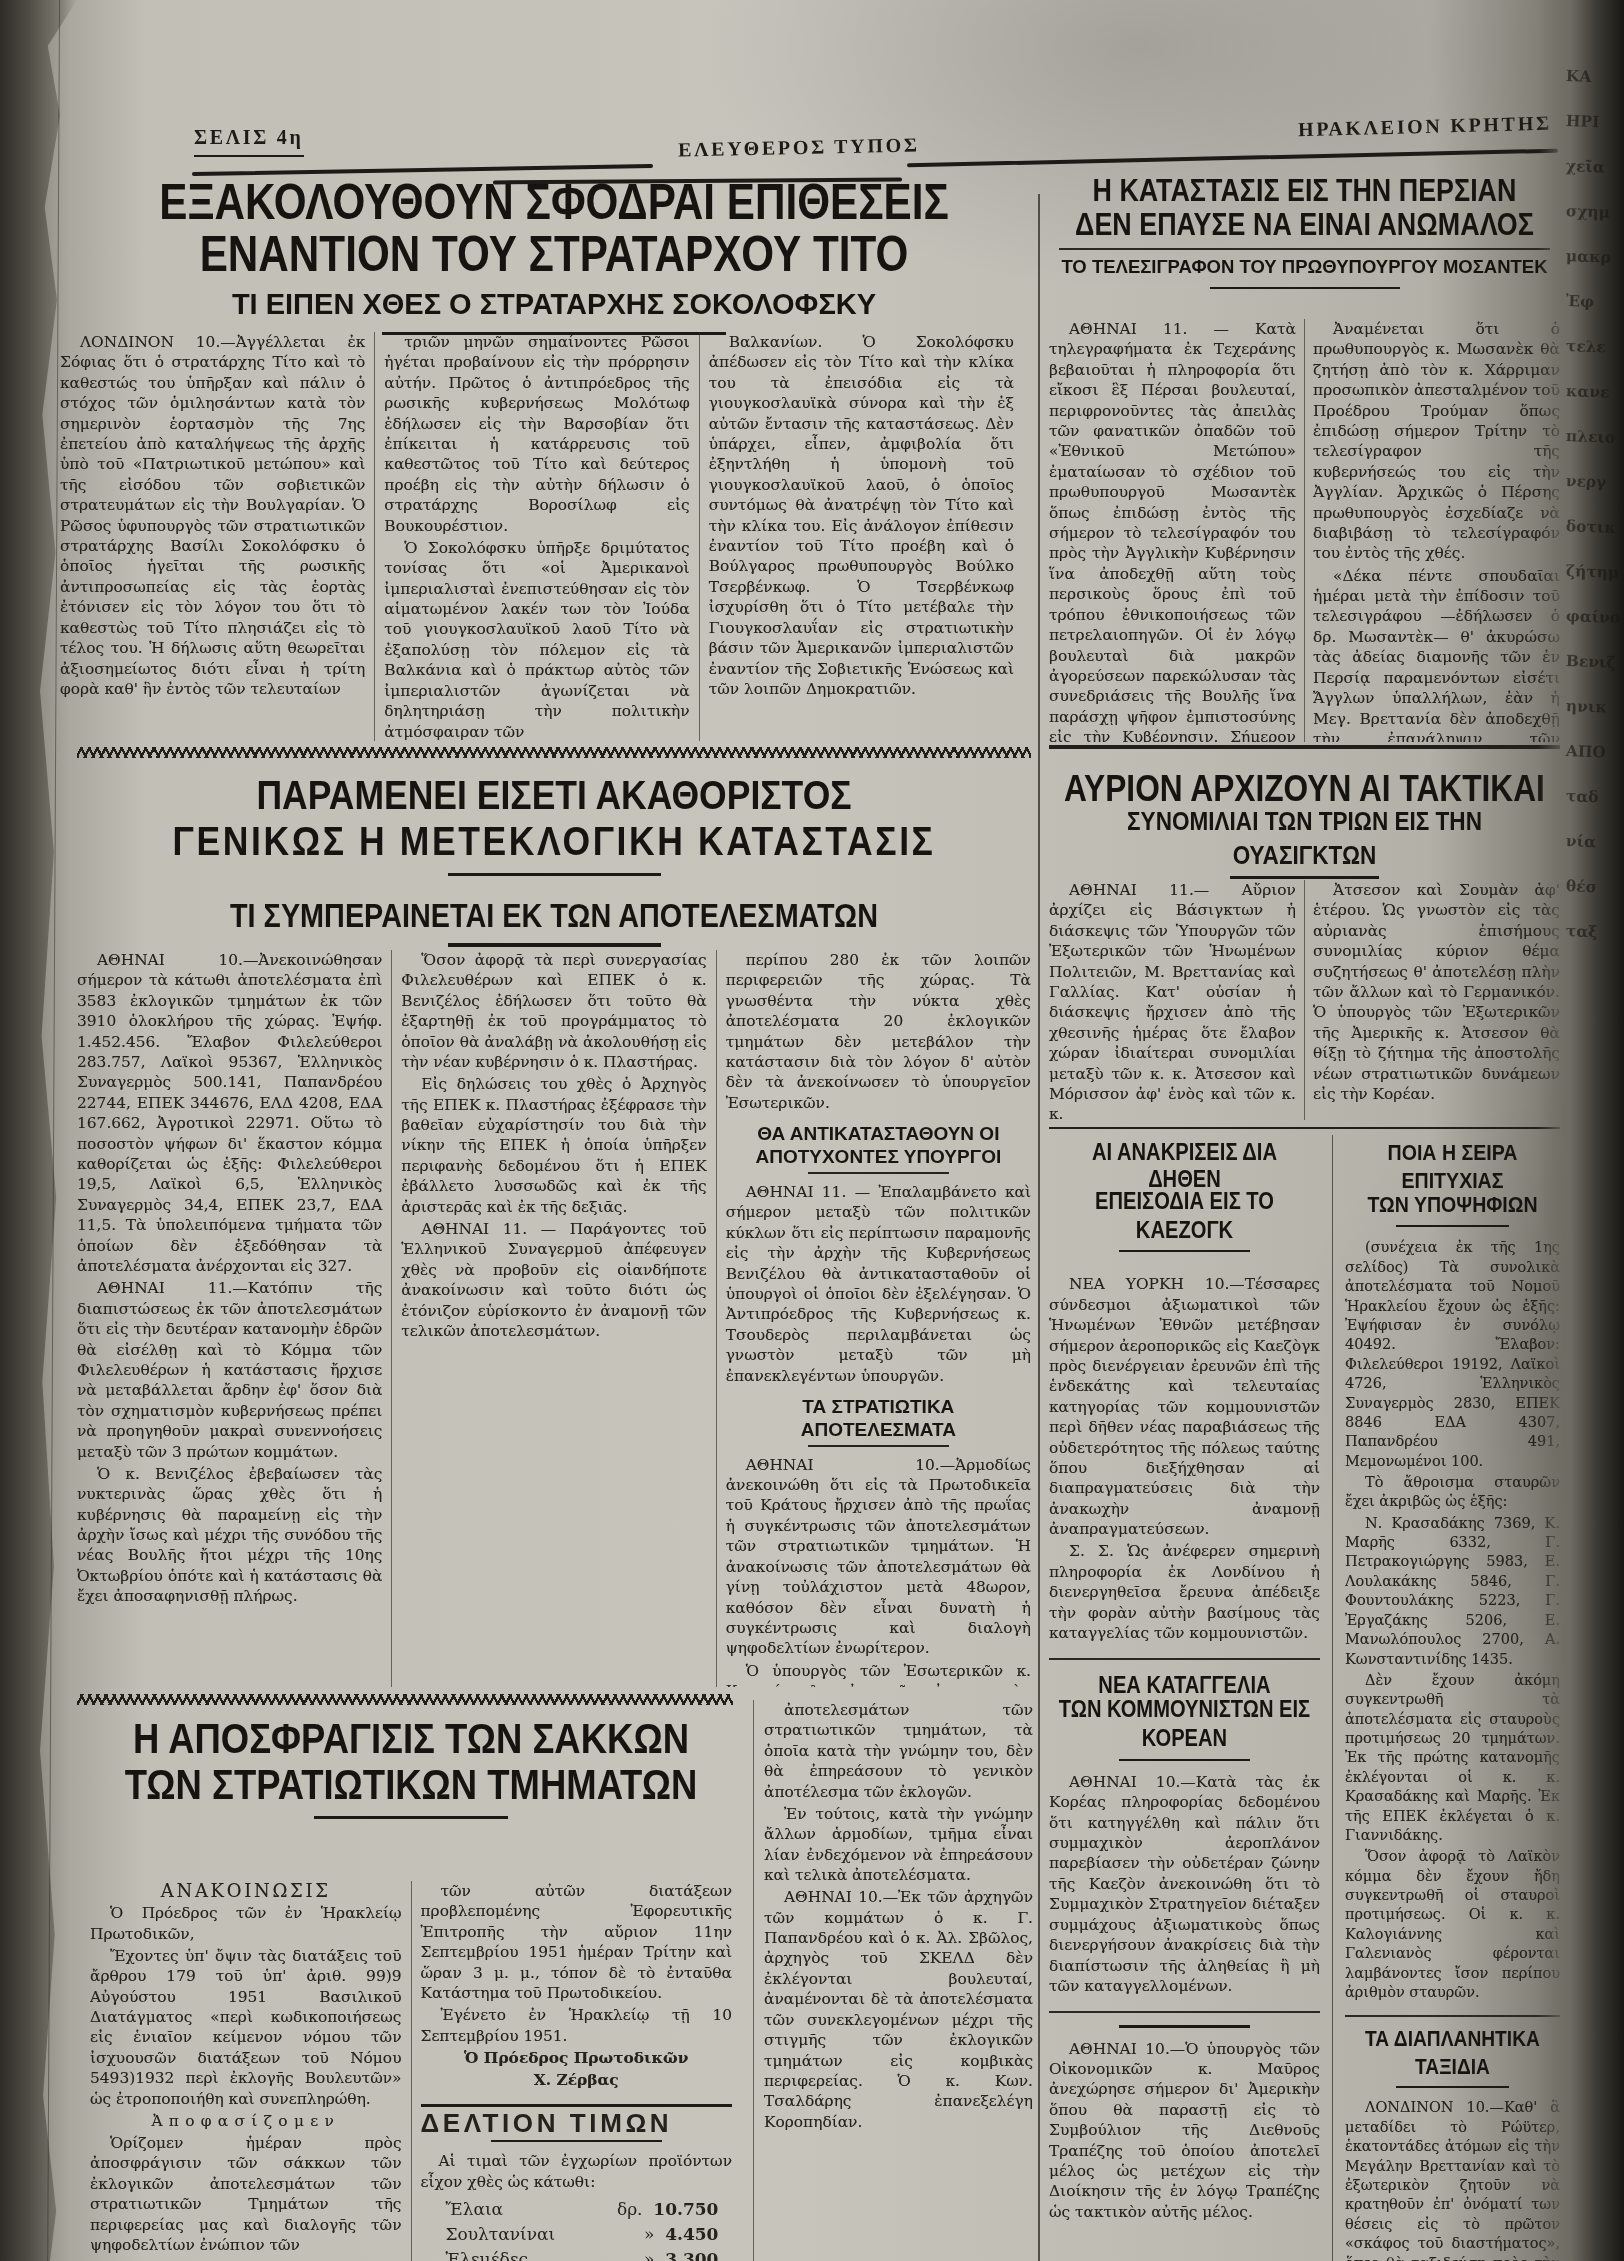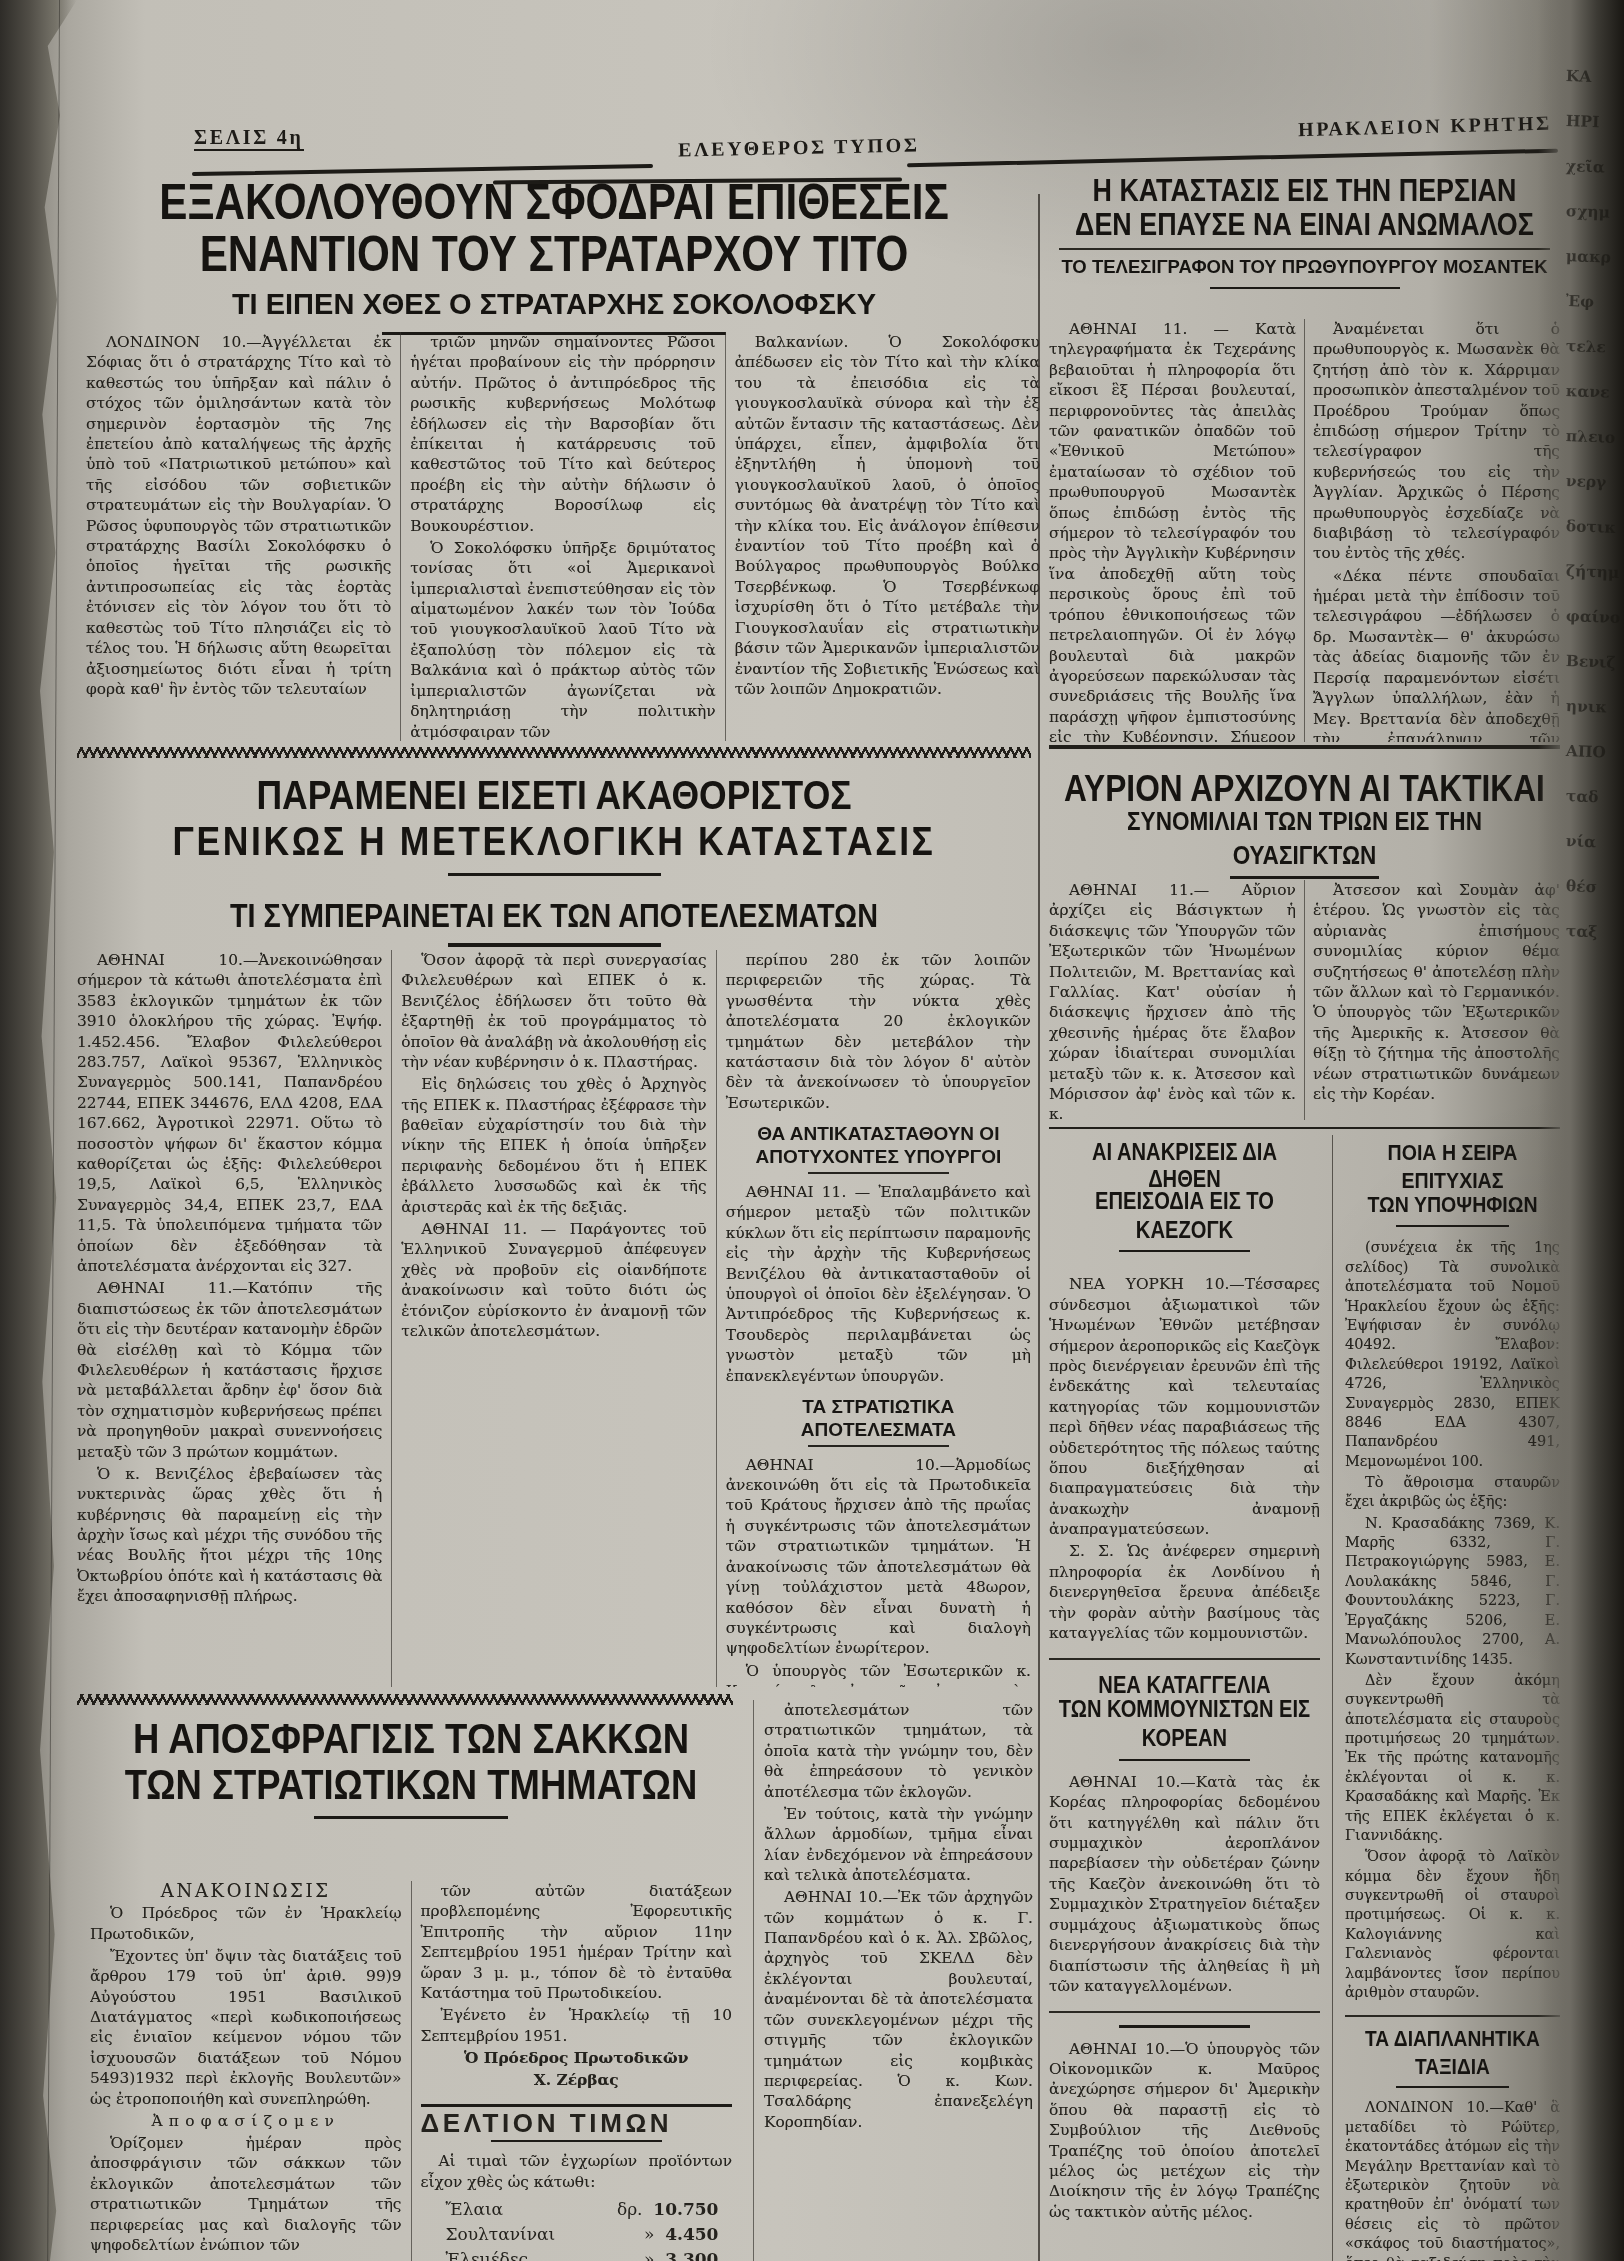--- a/index.html
+++ b/index.html
@@ -75,40 +75,40 @@
     <span>φαίνο</span>
       <span>Βενιζ</span>
     <span>ηνικ</span>
       <span>ΑΠΟ</span>
     <span>ταδ</span>
       <span>νία</span>
     <span>θέσ</span>
       <span>ταξ</span>
   </div>
 
-  <div class="abs mast-label" style="left:194px;top:126px;border-bottom:2.3px solid #1d1b17;padding-bottom:0;font-family:Liberation Serif, serif;">ΣΕΛΙΣ 4η</div>
+  <div class="abs mast-label" style="left:194px;top:126px;border-bottom:2.3px solid #1d1b17;padding-bottom:6px;font-family:Liberation Serif, serif;">ΣΕΛΙΣ 4η</div>
   <div class="abs mast-label" style="left:678px;top:136px;transform:rotate(-1.2deg);">ΕΛΕΥΘΕΡΟΣ ΤΥΠΟΣ</div>
   <div class="abs mast-label" style="left:1298px;top:115px;transform:rotate(-1.5deg);">ΗΡΑΚΛΕΙΟΝ ΚΡΗΤΗΣ</div>
   <div class="mast-rule" style="left:192px;top:168px;width:461px;transform:rotate(-1deg);"></div>
   <div class="mast-rule" style="left:493px;top:179px;width:409px;transform:rotate(-.4deg);"></div>
   <div class="mast-rule" style="left:907px;top:156px;width:651px;transform:rotate(-1.3deg);"></div>
 
   <div class="vline-main"></div>
 
   <section class="abs" style="left:77px;top:176px;width:954px;">
     <div class="hl" style="font-size:44px;line-height:51px;">
         <span class="cond">ΕΞΑΚΟΛΟΥΘΟΥΝ ΣΦΟΔΡΑΙ ΕΠΙΘΕΣΕΙΣ</span>
       </div>
     <div class="hl" style="font-size:44px;line-height:53px;">
         <span class="cond">ΕΝΑΝΤΙΟΝ ΤΟΥ ΣΤΡΑΤΑΡΧΟΥ ΤΙΤΟ</span>
       </div>
     <div class="hl" style="font-size:29px;line-height:39px;margin-top:4.5px;">ΤΙ ΕΙΠΕΝ ΧΘΕΣ Ο ΣΤΡΑΤΑΡΧΗΣ ΣΟΚΟΛΟΦΣΚΥ</div>
     <div class="shortrule" style="width:344px;"></div>
   </section>
-  <div class="abs cols" style="left:86px;top:332px;width:954px;height:409px;">
+  <div class="abs cols" style="left:60px;top:332px;width:954px;height:409px;">
     <div class="col" style="padding-right:9px;">
       <p>ΛΟΝΔΙΝΟΝ 10.—Ἀγγέλλεται ἐκ Σόφιας ὅτι ὁ στρατάρχης Τίτο καὶ τὸ καθεστώς του ὑπῆρξαν καὶ πάλιν ὁ στόχος τῶν ὁμιλησάντων κατὰ τὸν σημερινὸν ἑορτασμὸν τῆς 7ης ἐπετείου ἀπὸ καταλήψεως τῆς ἀρχῆς ὑπὸ τοῦ «Πατριωτικοῦ μετώπου» καὶ τῆς εἰσόδου τῶν σοβιετικῶν στρατευμάτων εἰς τὴν Βουλγαρίαν. Ὁ Ρῶσος ὑφυπουργὸς τῶν στρατιωτικῶν στρατάρχης Βασίλι Σοκολόφσκυ ὁ ὁποῖος ἡγεῖται τῆς ρωσικῆς ἀντιπροσωπείας εἰς τὰς ἑορτὰς ἐτόνισεν εἰς τὸν λόγον του ὅτι τὸ καθεστὼς τοῦ Τίτο πλησιάζει εἰς τὸ τέλος του. Ἡ δήλωσις αὕτη θεωρεῖται ἀξιοσημείωτος διότι εἶναι ἡ τρίτη φορὰ καθ' ἣν ἐντὸς τῶν τελευταίων</p>
     </div>
     <div class="col" style="padding:0 9px;">
       <p>τριῶν μηνῶν σημαίνοντες Ρῶσοι ἡγέται προβαίνουν εἰς τὴν πρόρρησιν αὐτήν. Πρῶτος ὁ ἀντιπρόεδρος τῆς ρωσικῆς κυβερνήσεως Μολότωφ ἐδήλωσεν εἰς τὴν Βαρσοβίαν ὅτι ἐπίκειται ἡ κατάρρευσις τοῦ καθεστῶτος τοῦ Τίτο καὶ δεύτερος προέβη εἰς τὴν αὐτὴν δήλωσιν ὁ στρατάρχης Βοροσίλωφ εἰς Βουκουρέστιον.</p>
       <p>Ὁ Σοκολόφσκυ ὑπῆρξε δριμύτατος τονίσας ὅτι «οἱ Ἀμερικανοὶ ἰμπεριαλισταὶ ἐνεπιστεύθησαν εἰς τὸν αἱματωμένον λακέν των τὸν Ἰούδα τοῦ γιουγκοσλαυϊκοῦ λαοῦ Τίτο νὰ ἐξαπολύσῃ τὸν πόλεμον εἰς τὰ Βαλκάνια καὶ ὁ πράκτωρ αὐτὸς τῶν ἰμπεριαλιστῶν ἀγωνίζεται νὰ δηλητηριάσῃ τὴν πολιτικὴν ἀτμόσφαιραν τῶν</p>
     </div>
     <div class="col" style="padding-left:9px;">
       <p>Βαλκανίων. Ὁ Σοκολόφσκυ ἀπέδωσεν εἰς τὸν Τίτο καὶ τὴν κλίκα του τὰ ἐπεισόδια εἰς τὰ γιουγκοσλαυϊκὰ σύνορα καὶ τὴν ἐξ αὐτῶν ἔντασιν τῆς καταστάσεως. Δὲν ὑπάρχει, εἶπεν, ἀμφιβολία ὅτι ἐξηντλήθη ἡ ὑπομονὴ τοῦ γιουγκοσλαυϊκοῦ λαοῦ, ὁ ὁποῖος συντόμως θὰ ἀνατρέψῃ τὸν Τίτο καὶ τὴν κλίκα του. Εἰς ἀνάλογον ἐπίθεσιν ἐναντίον τοῦ Τίτο προέβη καὶ ὁ Βούλγαρος πρωθυπουργὸς Βούλκο Τσερβένκωφ. Ὁ Τσερβένκωφ ἰσχυρίσθη ὅτι ὁ Τίτο μετέβαλε τὴν Γιουγκοσλαυΐαν εἰς στρατιωτικὴν βάσιν τῶν Ἀμερικανῶν ἰμπεριαλιστῶν ἐναντίον τῆς Σοβιετικῆς Ἑνώσεως καὶ τῶν λοιπῶν Δημοκρατιῶν.</p>
     </div>

